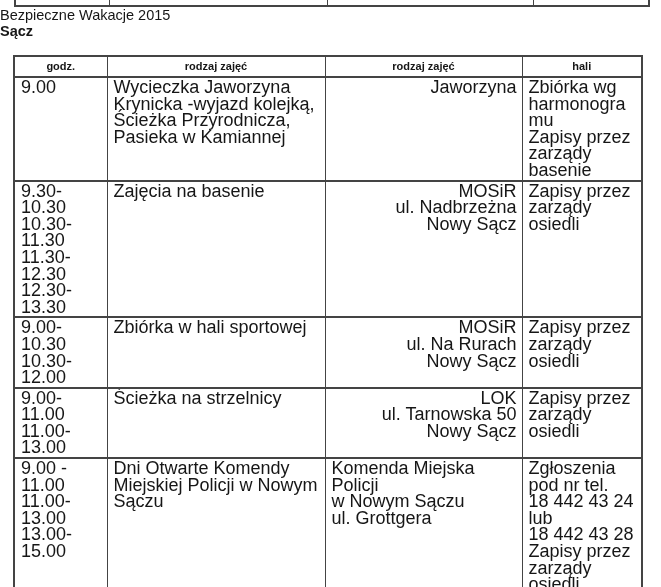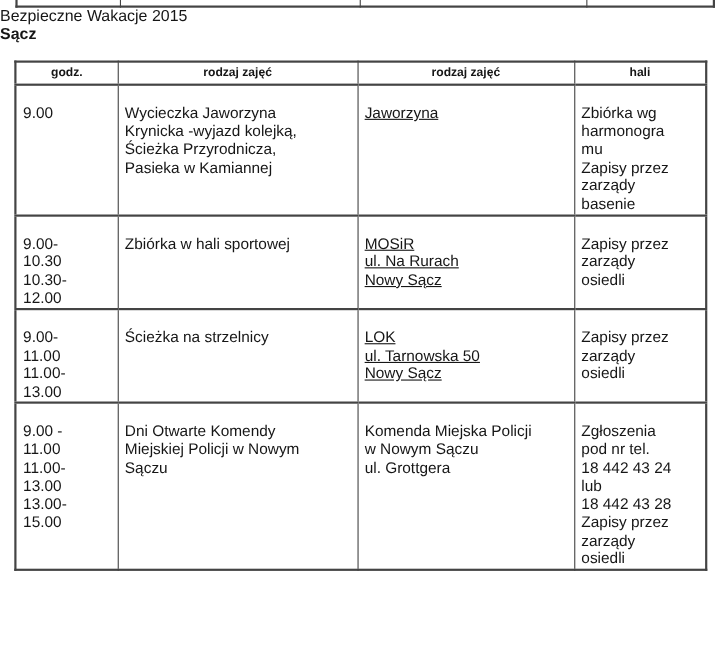--- a/index.html
+++ b/index.html
@@ -66,27 +66,27 @@
     text-align: center;
     vertical-align: middle;
     padding: 1px 2px;
     height: 17px;
     line-height: 15px;
   }
   .schedule td {
     border: 1px solid #444;
     border-top: 2px solid #444;
     vertical-align: top;
-    font-size: 14px;
+    font-size: 18px;
     line-height: 16.6px;
-    padding: 16px 5px 1px 6px;
+    padding: 1px 5px 1px 6px;
     white-space: pre-line;
     overflow: hidden;
   }
-  .schedule td.center { text-align: left; text-decoration: underline; }
+  .schedule td.center { text-align: right; }
 </style>
 </head>
 <body>
 
 <div class="prev-fragment">
   <div class="stub s1"></div>
   <div class="stub s2"></div>
   <div class="stub s3"></div>
 </div>
 
@@ -117,20 +117,37 @@
 Krynicka -wyjazd kolejką,
 Ścieżka Przyrodnicza,
 Pasieka w Kamiannej</td>
       <td class="center">Jaworzyna</td>
       <td>Zbiórka wg
 harmonogra
 mu
 Zapisy przez
 zarządy
 basenie</td>
+    </tr>
+    <tr style="height:132px">
+      <td>9.30-
+10.30
+10.30-
+11.30
+11.30-
+12.30
+12.30-
+13.30</td>
+      <td>Zajęcia na basenie</td>
+      <td class="center">MOSiR
+ul. Nadbrzeżna
+Nowy Sącz</td>
+      <td>Zapisy przez
+zarządy
+osiedli</td>
     </tr>
     <tr style="height:68px">
       <td>9.00-
 10.30
 10.30-
 12.00</td>
       <td>Zbiórka w hali sportowej</td>
       <td class="center">MOSiR
 ul. Na Rurach
 Nowy Sącz</td>

